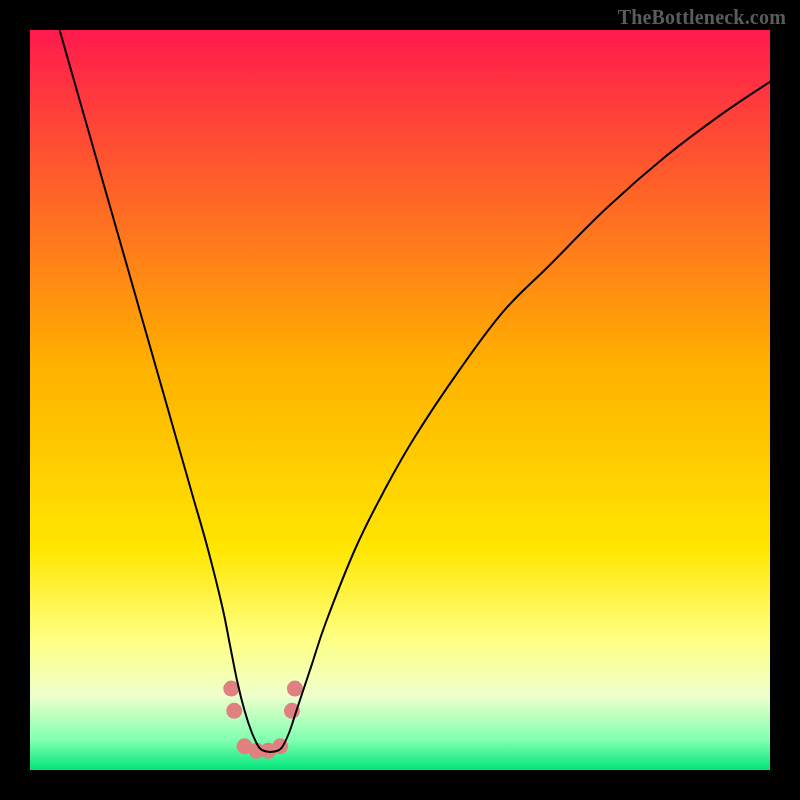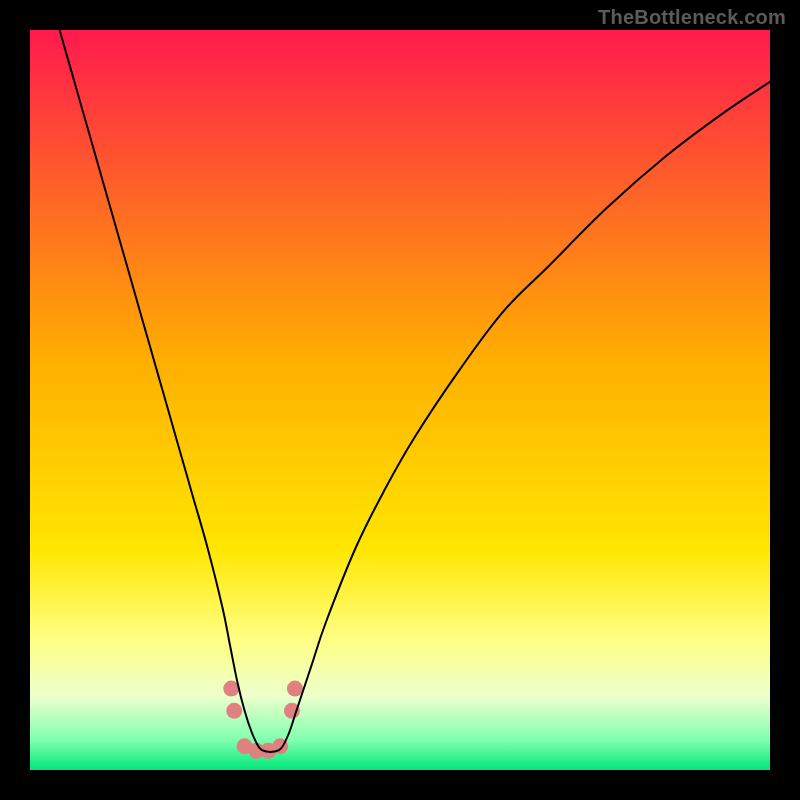--- a/index.html
+++ b/index.html
@@ -26,21 +26,21 @@
     height: 740px;
     overflow: hidden;
   }
   .plot-area svg {
     display: block;
   }
   .watermark {
     position: absolute;
     top: 6px;
     right: 14px;
-    font-family: Liberation Sans, sans-serif;
+    font-family: Liberation Serif, serif;
     font-size: 20px;
     font-weight: 600;
     color: #5b5b5b;
     letter-spacing: 0.2px;
   }
 </style>
 </head>
 <body>
 
 <div class="frame">

